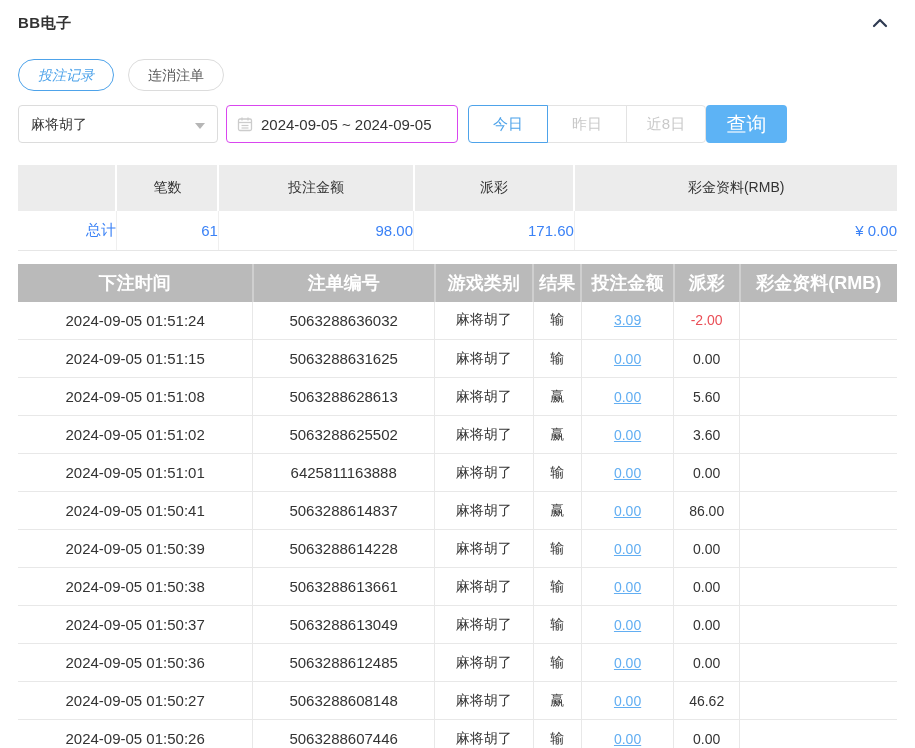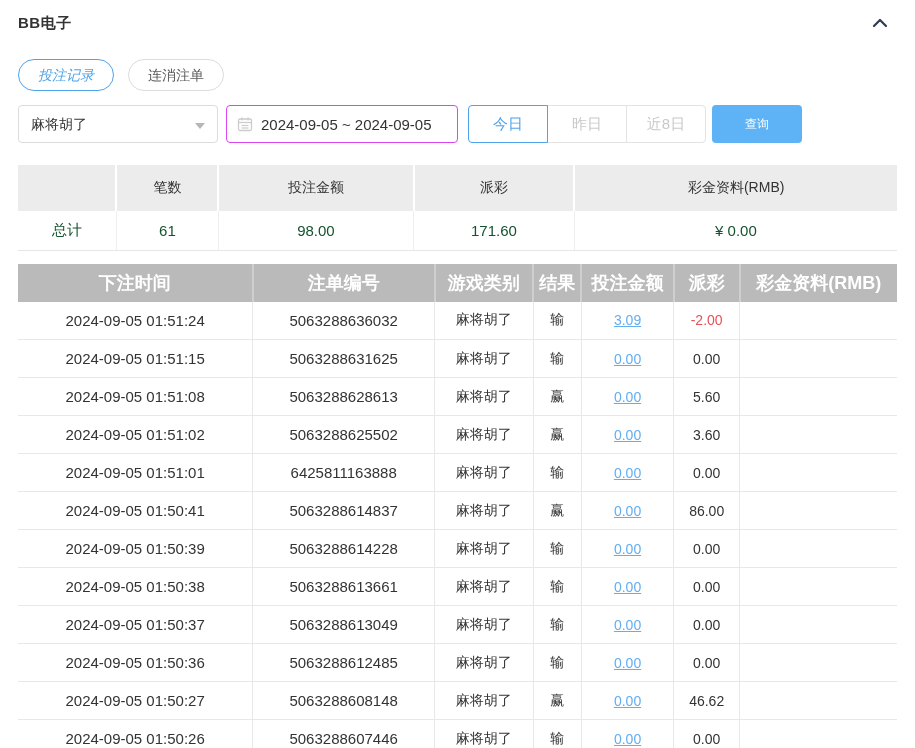--- a/index.html
+++ b/index.html
@@ -38,46 +38,46 @@
     position: absolute; right: 12px; top: 17px; width: 0; height: 0;
     border-left: 5px solid transparent; border-right: 5px solid transparent;
     border-top: 6px solid #b6b6b6;
   }
   .date-box {
     display: flex; align-items: center; width: 232px; height: 38px;
     border: 1px solid #d946ef; border-radius: 4px;
     font-size: 15px; color: #333; padding: 0 10px; margin-right: 10px; cursor: pointer;
   }
   .date-box .cal { margin-right: 8px; flex: 0 0 auto; display: inline-flex; }
-  .range-group { display: flex; margin-right: 6px; align-items: center; }
+  .range-group { display: flex; margin-right: 0; align-items: center; }
   .range-btn {
     width: 80px; height: 38px; background: #fff;
     border: 1px solid #e3e3e3; margin-left: -1px;
     font-size: 15px; color: #c9c9c9; cursor: pointer;
     font-family: inherit;
   }
   .range-btn:first-child { margin-left: 0; border-radius: 4px 0 0 4px; }
   .range-btn:last-child { border-radius: 0 4px 4px 0; }
   .range-btn.active { border-color: #4ea3ea; color: #4ea3ea; position: relative; z-index: 1; }
   .query-btn {
-    width: 90px; height: 38px; background: #5db3f5; color: #fff;
-    border: none; border-radius: 4px; font-size: 12px; cursor: pointer;
+    width: 81px; height: 38px; background: #5db3f5; color: #fff;
+    border: none; border-radius: 4px; font-size: 20px; cursor: pointer;
     font-family: inherit;
   }
 
   
   table { border-collapse: collapse; width: 100%; table-layout: fixed; }
   .summary-table { margin-top: 22px; }
   .summary-table th {
     background: #ececec; height: 46px; font-size: 14px; font-weight: normal;
     color: #333; text-align: center; border-right: 2px solid #fff;
   }
   .summary-table th:last-child { border-right: none; }
   .summary-table td {
-    height: 39px; text-align: center; font-size: 15px; color: #14532d;
+    height: 39px; text-align: right; font-size: 15px; color: #3b82f6;
     background: #fff; border-bottom: 1px solid #e6e6e6; border-right: 1px solid #efefef;
   }
   .summary-table td:last-child { border-right: none; }
 
   
   .records-table { margin-top: 13px; }
   .records-table th {
     background: #bababa; color: #fff; height: 38px;
     font-size: 18px; font-weight: bold; text-align: center;
     border-right: 2px solid #cfcfcf;

